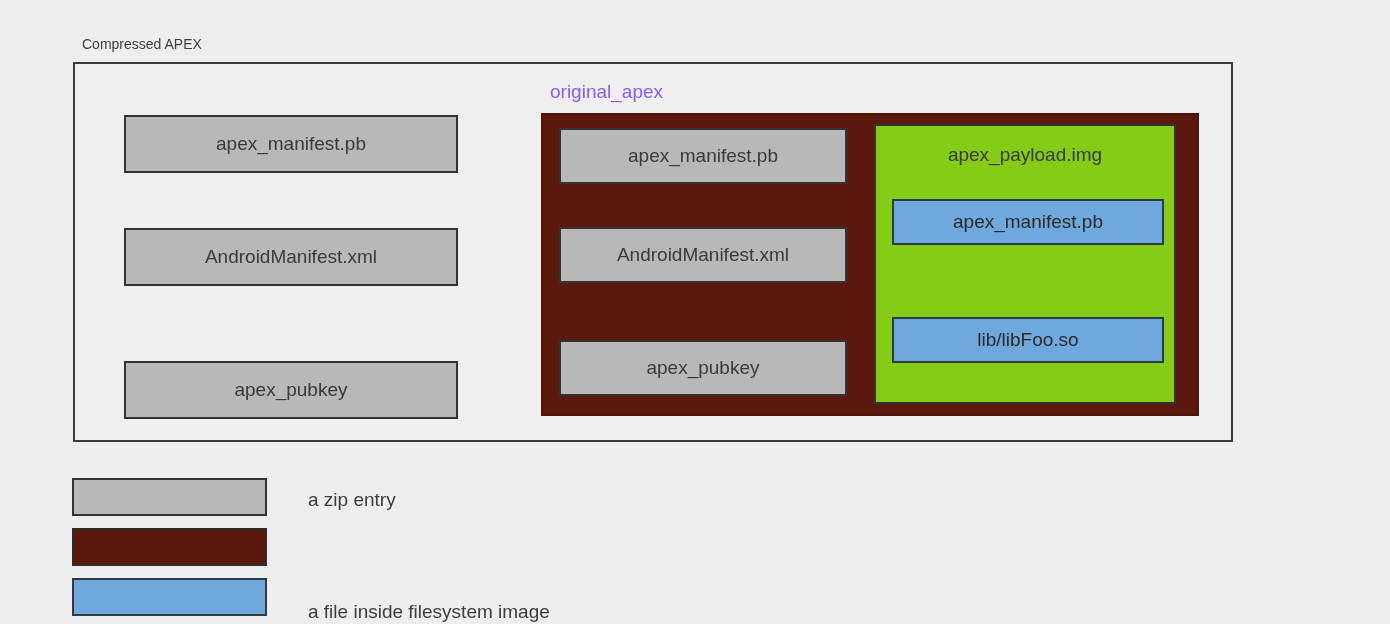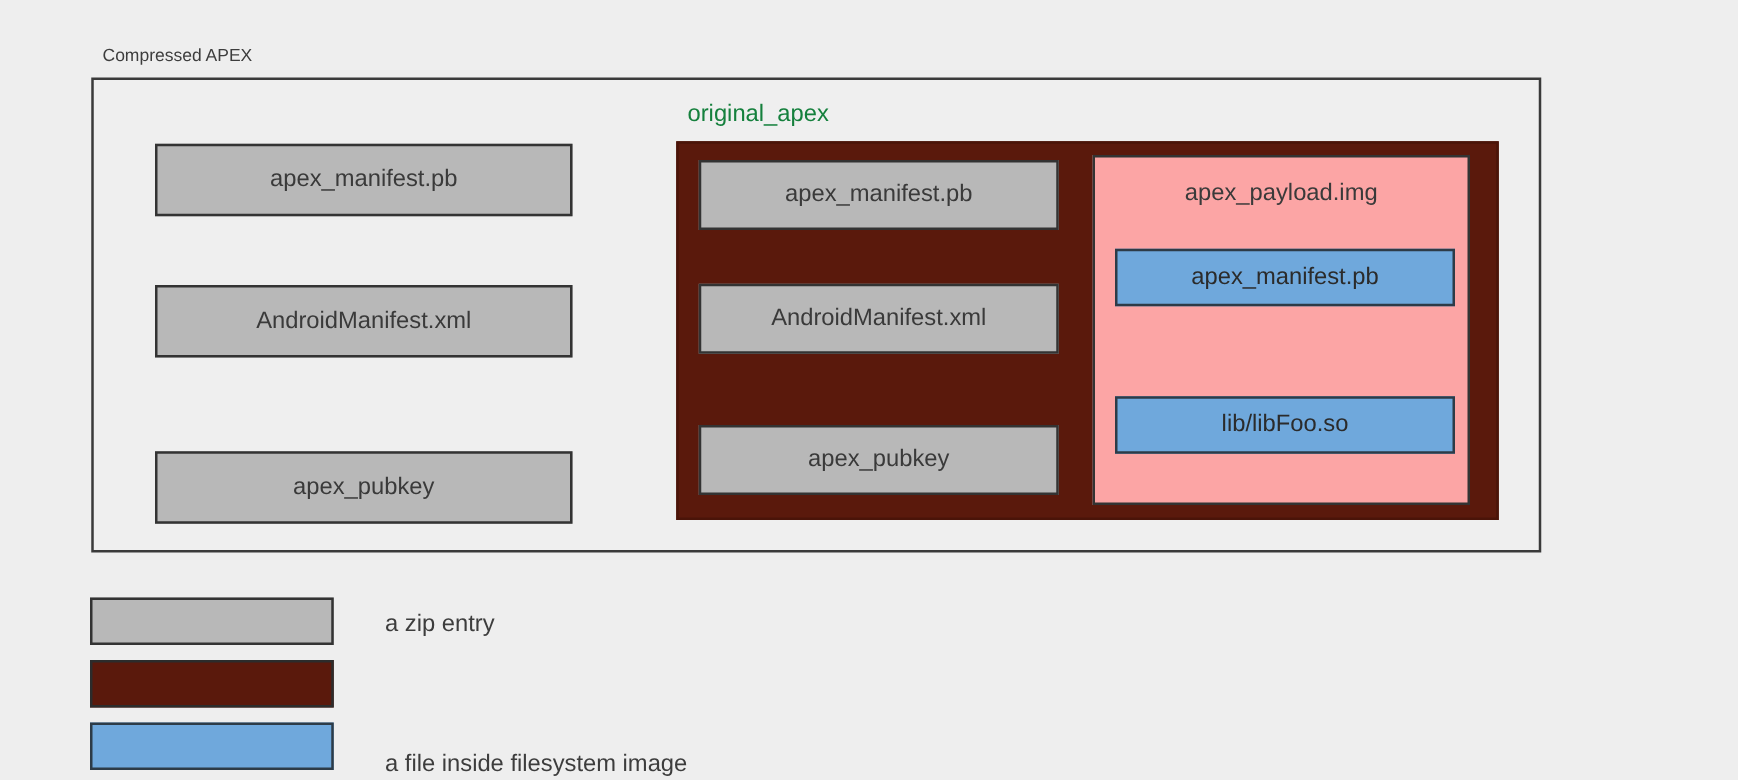--- a/index.html
+++ b/index.html
@@ -39,21 +39,21 @@
     width: 1160px; height: 380px;
     background: #efefef;
     border: 2px solid #3a3a3a;
   }
 
   
   .inner-label {
     left: 550px; top: 81px;
     font-size: 19px;
     line-height: 22px;
-    color: #15803d;
+    color: #8b5cf6;
     white-space: nowrap;
   }
   .red-box {
     left: 541px; top: 113px;
     width: 658px; height: 303px;
     background: #5a190c;
     border: 2px solid #4a1409;
   }
 
   
@@ -77,21 +77,21 @@
   
   .col-mid { left: 559px; width: 288px; height: 56px; }
   .lm-1 { top: 128px; }
   .lm-2 { top: 227px; }
   .lm-3 { top: 340px; }
 
   
   .payload-box {
     left: 874px; top: 124px;
     width: 302px; height: 280px;
-    background: #fca5a5;
+    background: #84cc16;
     border: 2px solid #333333;
   }
   .payload-title {
     position: absolute;
     left: 0; top: 18px;
     width: 100%;
     text-align: center;
     font-size: 19px;
     color: #3a3a3a;
     white-space: nowrap;

